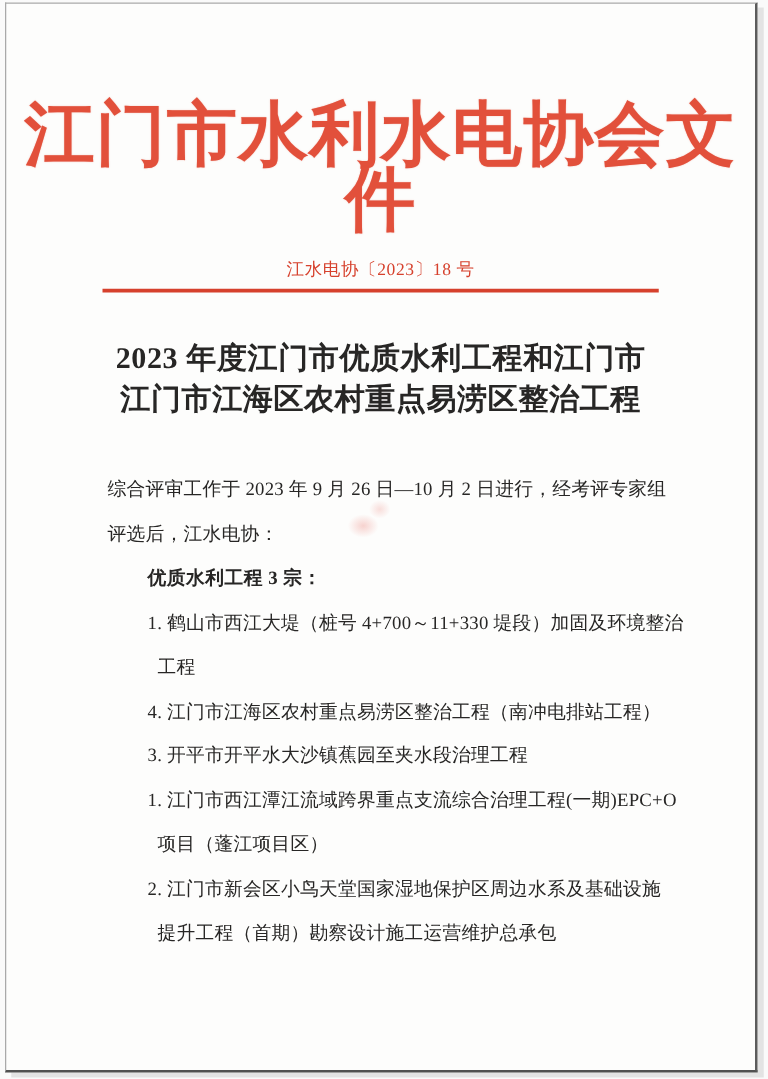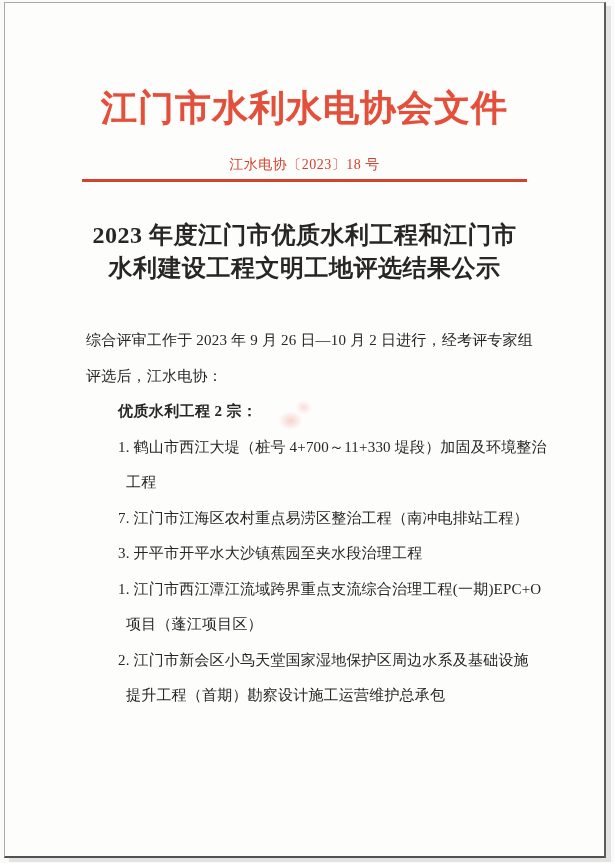--- a/index.html
+++ b/index.html
@@ -24,21 +24,21 @@
     background: var(--paper);
     border: 1px solid #a9a9a9;
     border-right: 2px solid #5c5c5c;
     border-bottom: 2px solid #515151;
     box-shadow: 5px 4px 0 0 #e3e3e3;
     overflow: hidden;
   }
   .org-title {
     margin-top: 79px;
     text-align: center;
-    font-size: 36px;
+    font-size: 56px;
     line-height: 52px;
     font-weight: bold;
     letter-spacing: 1px;
     color: var(--accent);
     text-shadow: 0 0 1px rgba(226,80,59,0.5);
   }
   .doc-number {
     margin-top: 22px;
     text-align: center;
     font-size: 14px;
@@ -95,30 +95,30 @@
   <div class="page">
 
     <div class="org-title">江门市水利水电协会文件</div>
 
     <div class="doc-number">江水电协〔2023〕18 号</div>
 
     <div class="red-rule"></div>
 
     <div class="doc-title">
       <span>2023 年度江门市优质水利工程和江门市</span><br>
-      <span>水利建设工程文明工地评选结果公示</span>
+      <span>江门市江海区农村重点易涝区整治工程</span>
     </div>
 
     <div class="doc-body">
         <div class="body-line" style="padding-left: 0px;">综合评审工作于 2023 年 9 月 26 日—10 月 2 日进行，经考评专家组</div>
         <div class="body-line" style="padding-left: 0px;">评选后，江水电协：</div>
-        <div class="body-line bold" style="padding-left: 32px;">优质水利工程 2 宗：</div>
+        <div class="body-line bold" style="padding-left: 32px;">优质水利工程 3 宗：</div>
         <div class="body-line" style="padding-left: 32px;">1. 鹤山市西江大堤（桩号 4+700～11+330 堤段）加固及环境整治</div>
         <div class="body-line" style="padding-left: 40px;">工程</div>
-        <div class="body-line" style="padding-left: 32px;">7. 江门市江海区农村重点易涝区整治工程（南冲电排站工程）</div>
+        <div class="body-line" style="padding-left: 32px;">4. 江门市江海区农村重点易涝区整治工程（南冲电排站工程）</div>
         <div class="body-line" style="padding-left: 32px;">3. 开平市开平水大沙镇蕉园至夹水段治理工程</div>
         <div class="body-line" style="padding-left: 32px;">1. 江门市西江潭江流域跨界重点支流综合治理工程(一期)EPC+O</div>
         <div class="body-line" style="padding-left: 40px;">项目（蓬江项目区）</div>
         <div class="body-line" style="padding-left: 32px;">2. 江门市新会区小鸟天堂国家湿地保护区周边水系及基础设施</div>
         <div class="body-line" style="padding-left: 40px;">提升工程（首期）勘察设计施工运营维护总承包</div>
       </div>
 
     <div class="smudge"></div>
   </div>
 </div>

